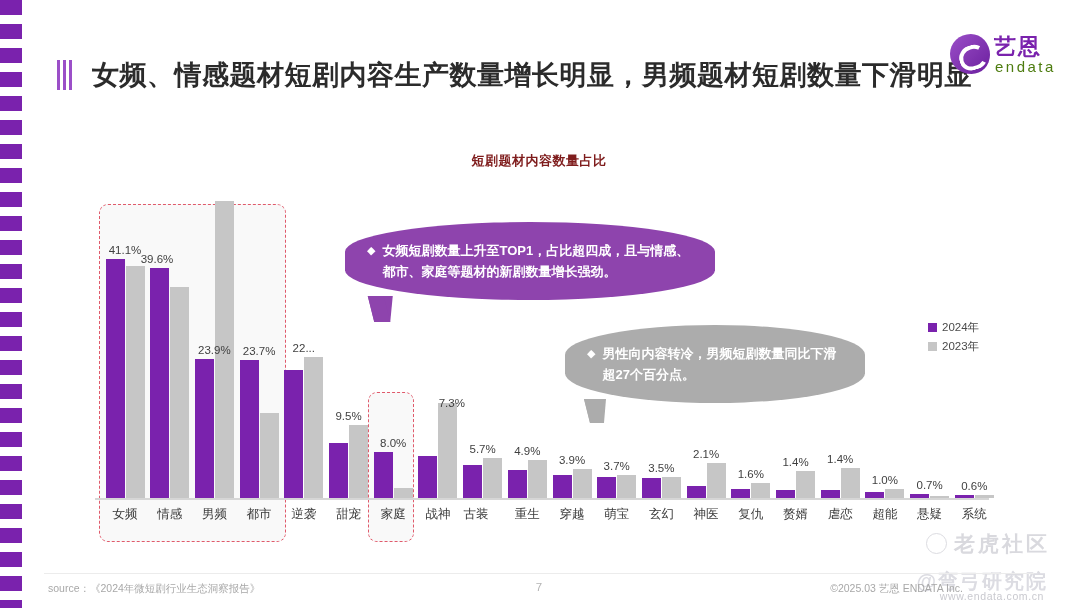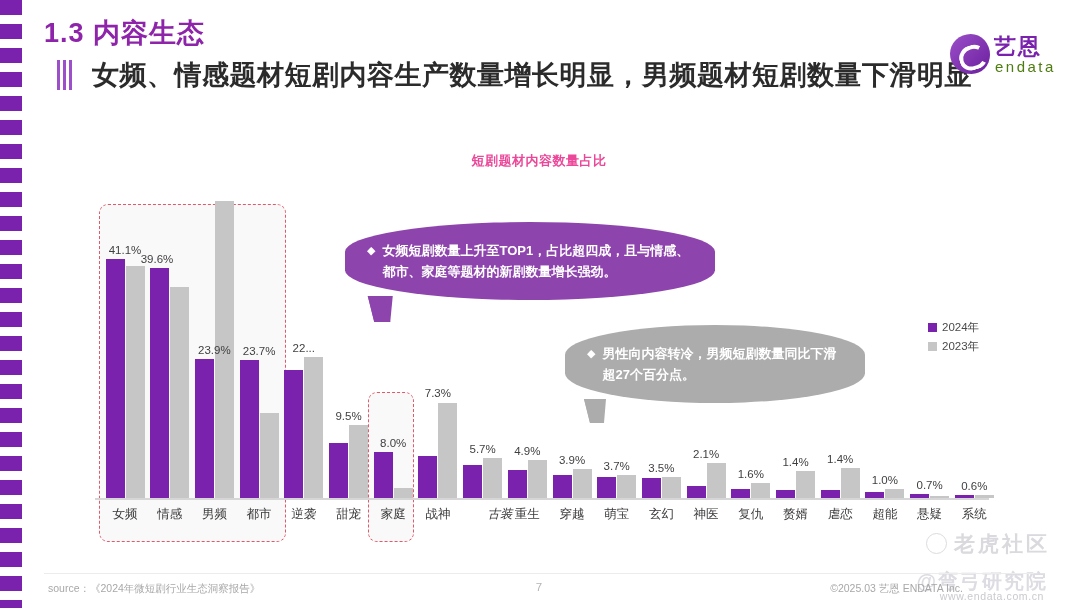--- a/index.html
+++ b/index.html
@@ -52,21 +52,21 @@
   .logo .cn{
     position:absolute;left:44px;top:2px;font-size:22px;font-weight:bold;color:#7A22AD;letter-spacing:2px;
   }
   .logo .en{
     position:absolute;left:45px;top:28px;font-size:15px;color:#4d7c0f;letter-spacing:2.5px;
   }
 
   
   .chart-title{
     position:absolute;left:0;right:0;top:152px;text-align:center;
-    font-size:13px;font-weight:bold;color:#ec4899;letter-spacing:.5px;
+    font-size:13px;font-weight:bold;color:#7f1d1d;letter-spacing:.5px;
   }
   .chart-area{position:absolute;left:95px;top:196px;width:900px;height:330px;}
 
   .hl-box{
     position:absolute;border:1.6px dashed #E05A6B;border-radius:9px;
     background:rgba(246,246,246,.72);
   }
   #hl-a{left:4px;top:8px;width:185px;height:336px;}
   #hl-b{left:273px;top:196px;width:44px;height:148px;}
 
@@ -160,21 +160,20 @@
       <i></i>
       <i></i>
       <i></i>
       <i></i>
       <i></i>
       <i></i>
       <i></i>
       <i></i>
     </div>
 
-  <div class="kicker">1.3 内容生态</div>
 
   <div class="title-mark">
     <span></span>
       <span></span>
       <span></span>
   </div>
   <div class="headline">女频、情感题材短剧内容生产数量增长明显，男频题材短剧数量下滑明显</div>
 
   <div class="logo">
     <div class="mark"></div>
@@ -220,21 +219,21 @@
         <div class="vlabel" style="left: 226.5px; width: 54px; bottom: 76.1769px;">9.5%</div>
         <div class="group" style="left: 278.2px; width: 40px;">
           <div class="bar y24" style="height: 46.4615px;"></div>
           <div class="bar y23" style="height: 10.4538px;"></div>
         </div>
         <div class="vlabel" style="left: 271.2px; width: 54px; bottom: 49.4615px;">8.0%</div>
         <div class="group" style="left: 322.9px; width: 40px;">
           <div class="bar y24" style="height: 42.3962px;"></div>
           <div class="bar y23" style="height: 95.2462px;"></div>
         </div>
-        <div class="vlabel" style="left: 315.9px; width: 54px; bottom: 99px;">7.3%</div>
+        <div class="vlabel" style="left: 315.9px; width: 54px; bottom: 89px; text-align: right;">7.3%</div>
         <div class="group" style="left: 367.6px; width: 40px;">
           <div class="bar y24" style="height: 33.1038px;"></div>
           <div class="bar y23" style="height: 40.0731px;"></div>
         </div>
         <div class="vlabel" style="left: 360.6px; width: 54px; bottom: 43.0731px;">5.7%</div>
         <div class="group" style="left: 412.3px; width: 40px;">
           <div class="bar y24" style="height: 28.4577px;"></div>
           <div class="bar y23" style="height: 37.75px;"></div>
         </div>
         <div class="vlabel" style="left: 405.3px; width: 54px; bottom: 40.75px;">4.9%</div>
@@ -291,21 +290,21 @@
       </div>
     <div class="baseline"></div>
   <div class="xlabel" style="left: 2px;">女频</div>
       <div class="xlabel" style="left: 46.7px;">情感</div>
       <div class="xlabel" style="left: 91.4px;">男频</div>
       <div class="xlabel" style="left: 136.1px;">都市</div>
       <div class="xlabel" style="left: 180.8px;">逆袭</div>
       <div class="xlabel" style="left: 225.5px;">甜宠</div>
       <div class="xlabel" style="left: 270.2px;">家庭</div>
       <div class="xlabel" style="left: 314.9px;">战神</div>
-      <div class="xlabel" style="left: 377px; font-style: italic;">古装</div>
+      <div class="xlabel" style="left: 353px;">古装</div>
       <div class="xlabel" style="left: 404.3px;">重生</div>
       <div class="xlabel" style="left: 449px;">穿越</div>
       <div class="xlabel" style="left: 493.7px;">萌宝</div>
       <div class="xlabel" style="left: 538.4px;">玄幻</div>
       <div class="xlabel" style="left: 583.1px;">神医</div>
       <div class="xlabel" style="left: 627.8px;">复仇</div>
       <div class="xlabel" style="left: 672.5px;">赘婿</div>
       <div class="xlabel" style="left: 717.2px;">虐恋</div>
       <div class="xlabel" style="left: 761.9px;">超能</div>
       <div class="xlabel" style="left: 806.6px;">悬疑</div>

